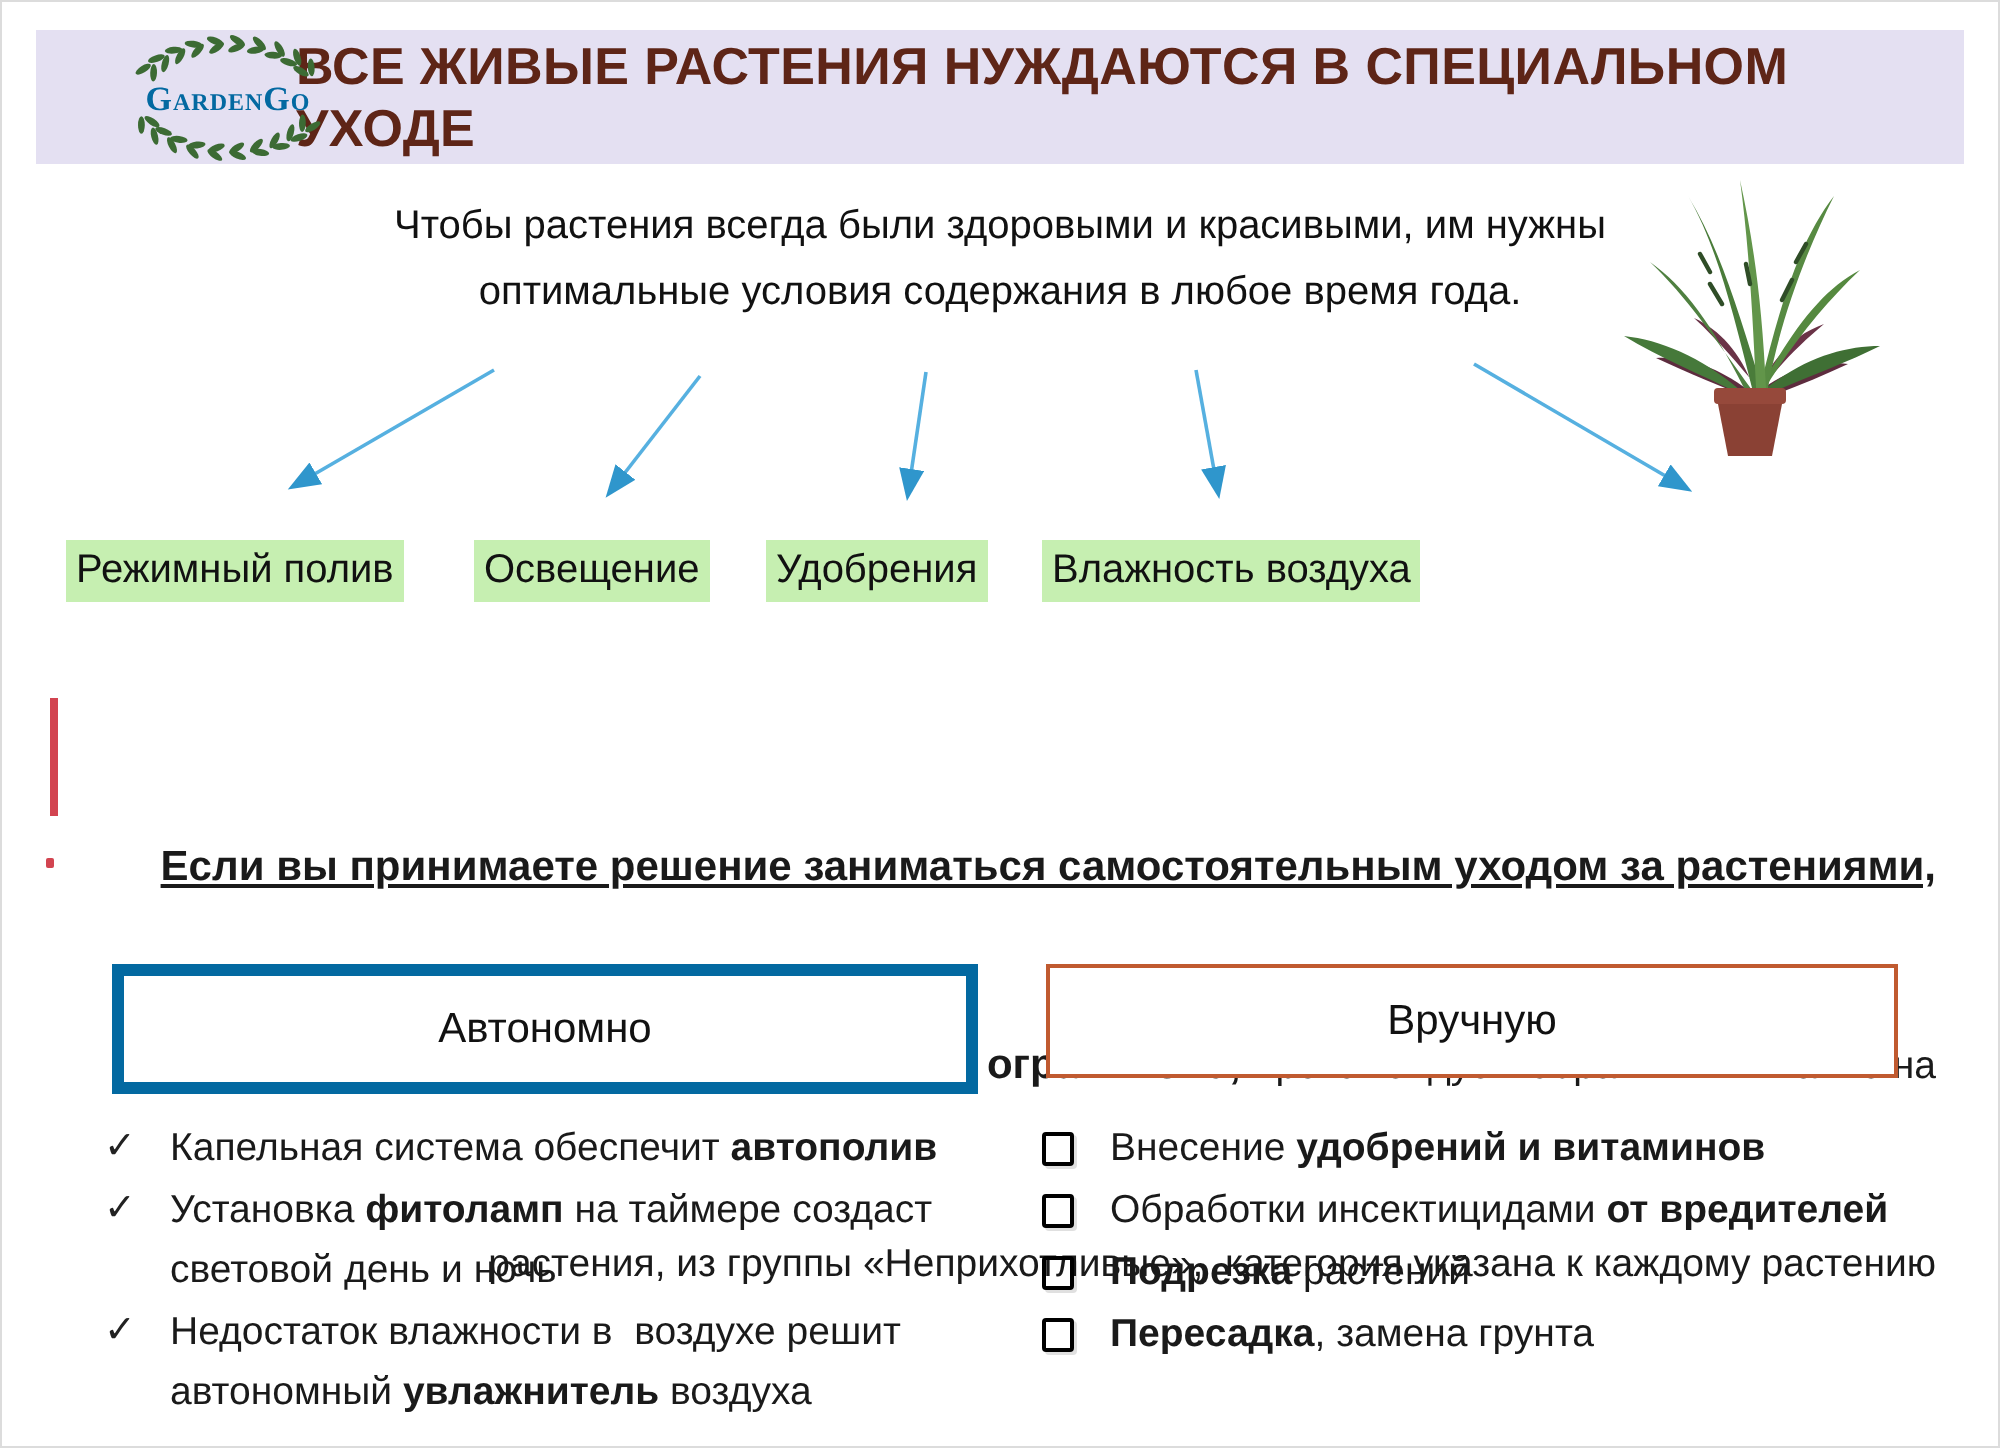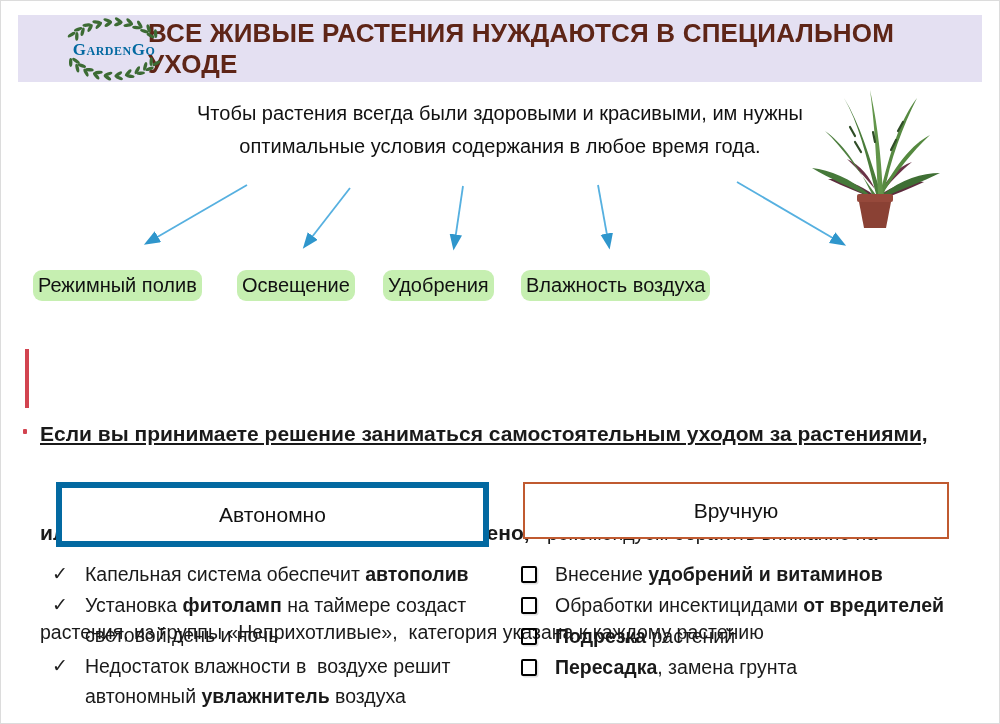--- a/index.html
+++ b/index.html
@@ -34,28 +34,27 @@
   }
   
   .plant{position:absolute;left:800px;top:82px;width:150px;height:160px;}
   
   .arrows{position:absolute;left:0;top:163px;width:1000px;height:100px;}
   
   .factor{
     position:absolute;top:270px;height:26px;line-height:26px;
     background:#c6efb1;color:#111;font-size:20px;padding:2px 5px 3px 5px;
     white-space:nowrap;
-    border-radius:9px;
   }
   .f0{left:33px;} .f1{left:237px;} .f2{left:383px;} .f3{left:521px;} .f4{left:724px;}
   
   .note-bar{position:absolute;left:25px;top:349px;width:4px;height:59px;background:#d24450;}
   .note-dot{position:absolute;left:23px;top:429px;width:4px;height:5px;background:#d24450;border-radius:1px;}
   .note{
-    position:absolute;left:40px;top:351px;width:920px;text-align:left;
+    position:absolute;left:48px;top:351px;width:920px;text-align:right;
     line-height:33px;white-space:pre-wrap;
   }
   .note .l1{font-size:21px;font-weight:bold;text-decoration:underline;}
   .note .l2 b{font-size:21px;}
   .note .l2,.note .l3{font-size:19.5px;}
   
   .box{
     position:absolute;top:482px;height:53px;background:#fff;
     display:flex;align-items:center;justify-content:center;
     font-size:21px;color:#111;

